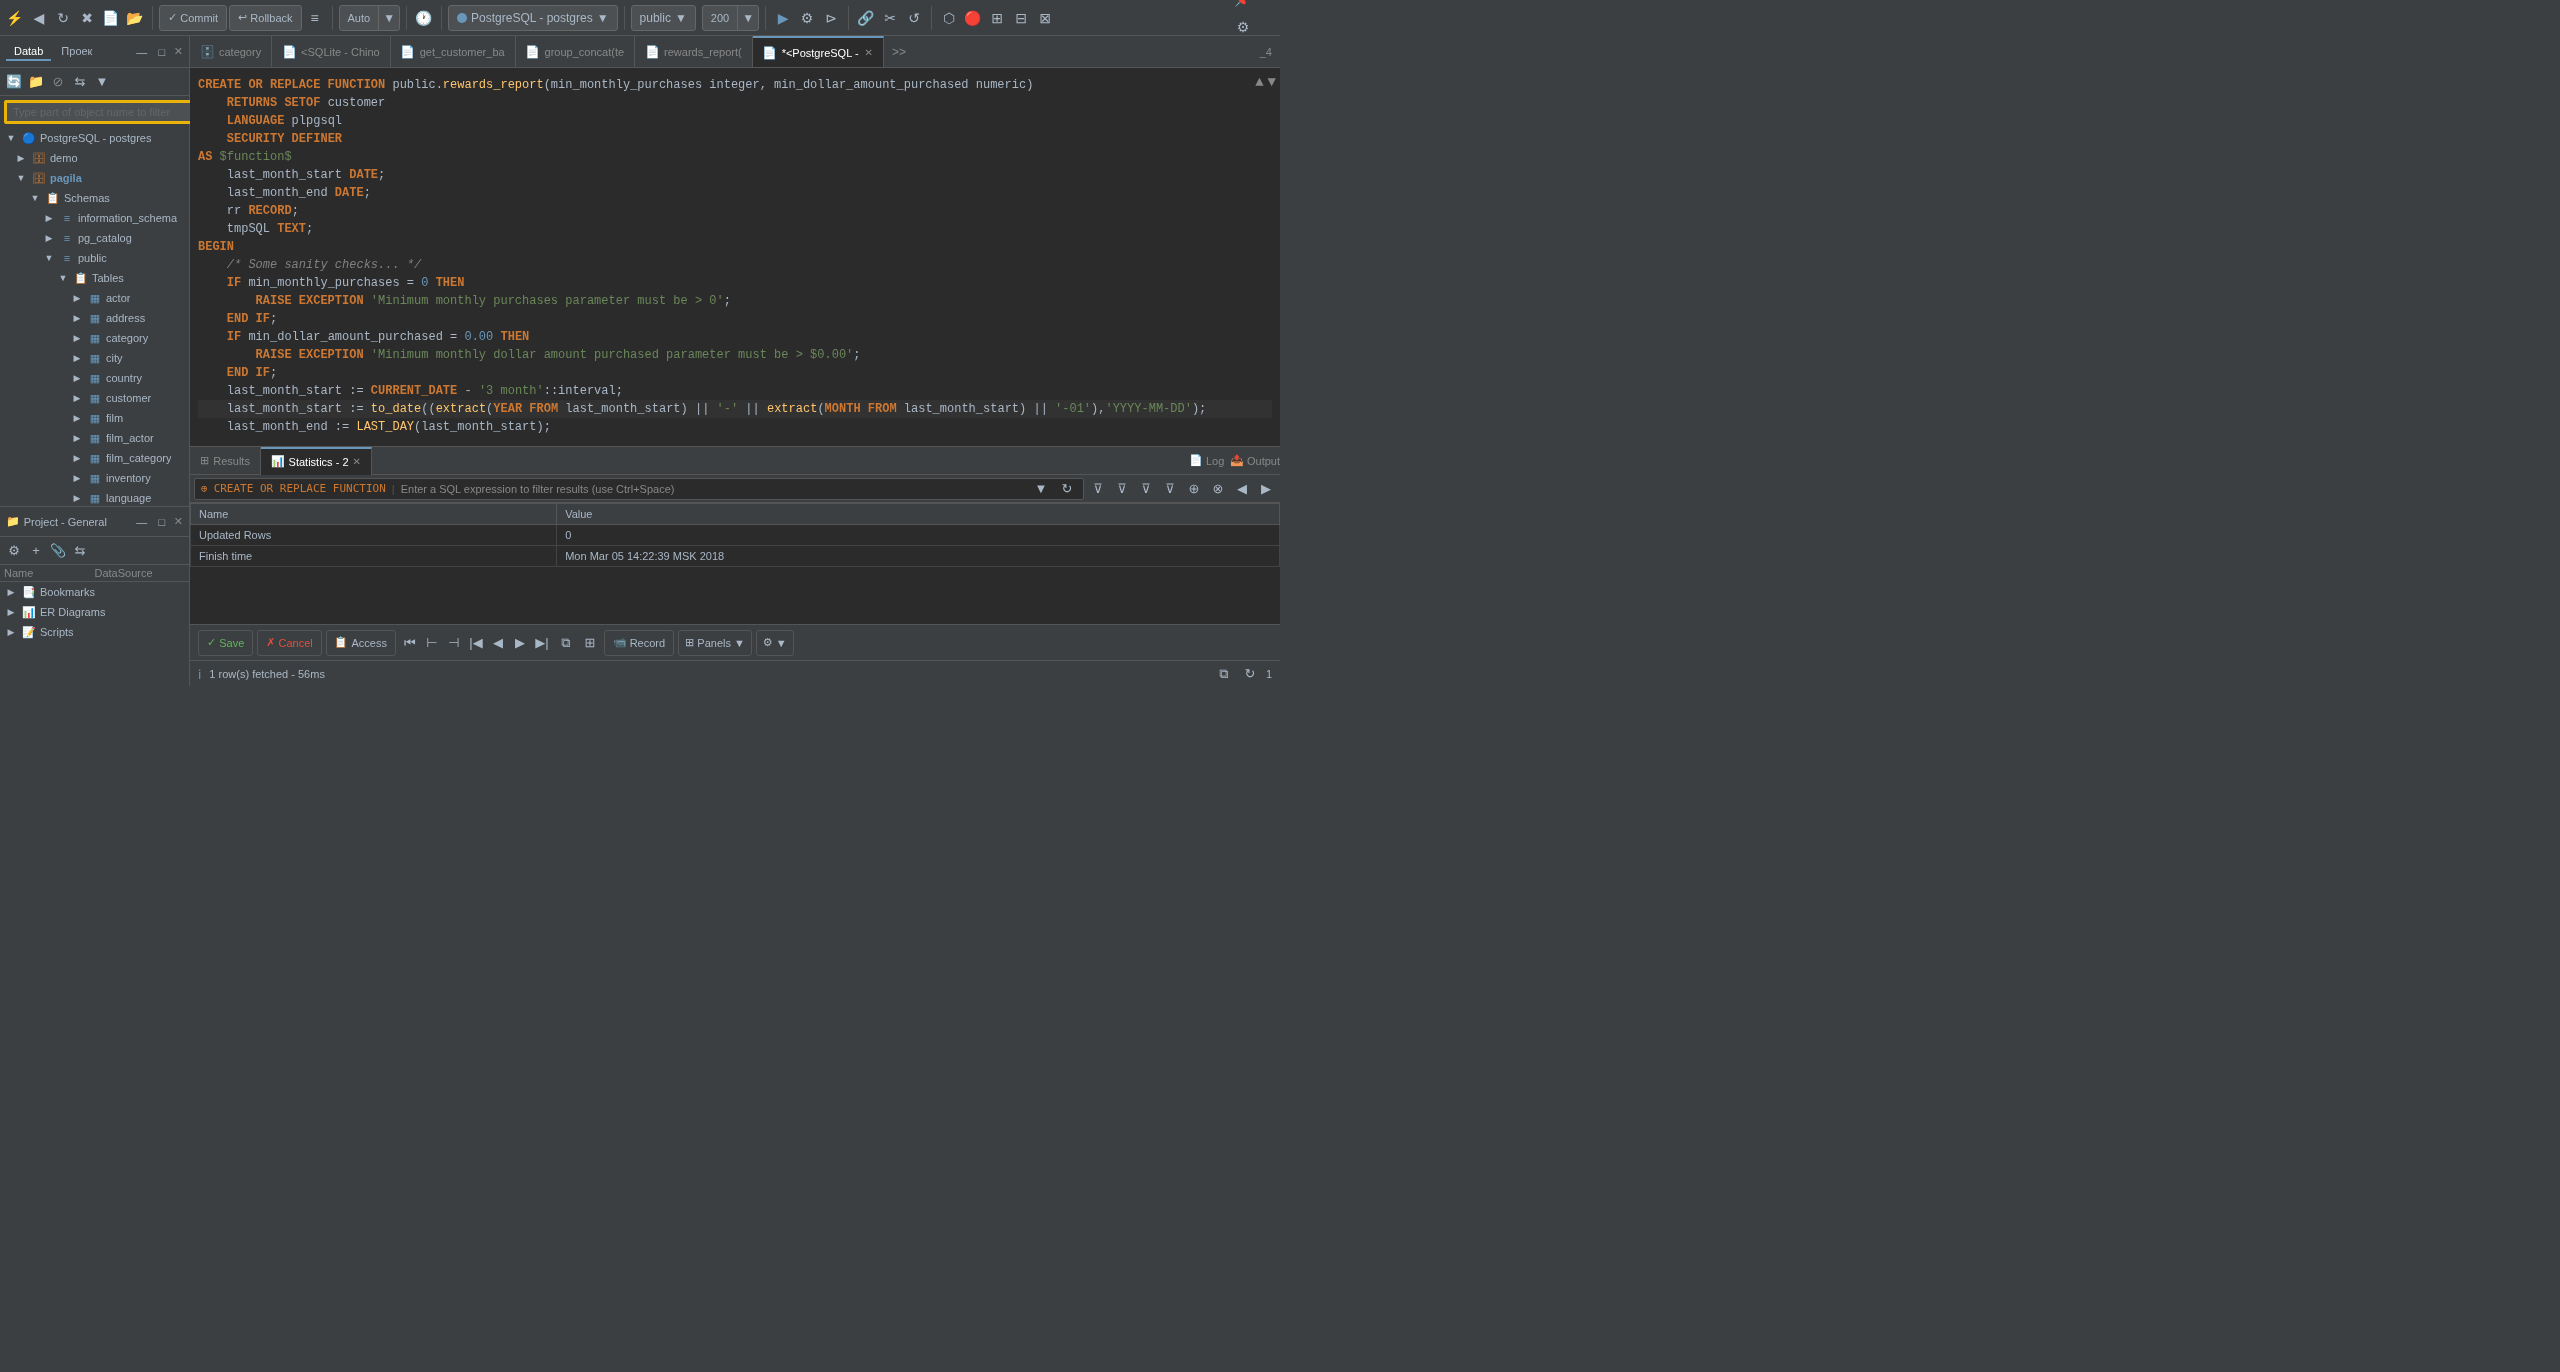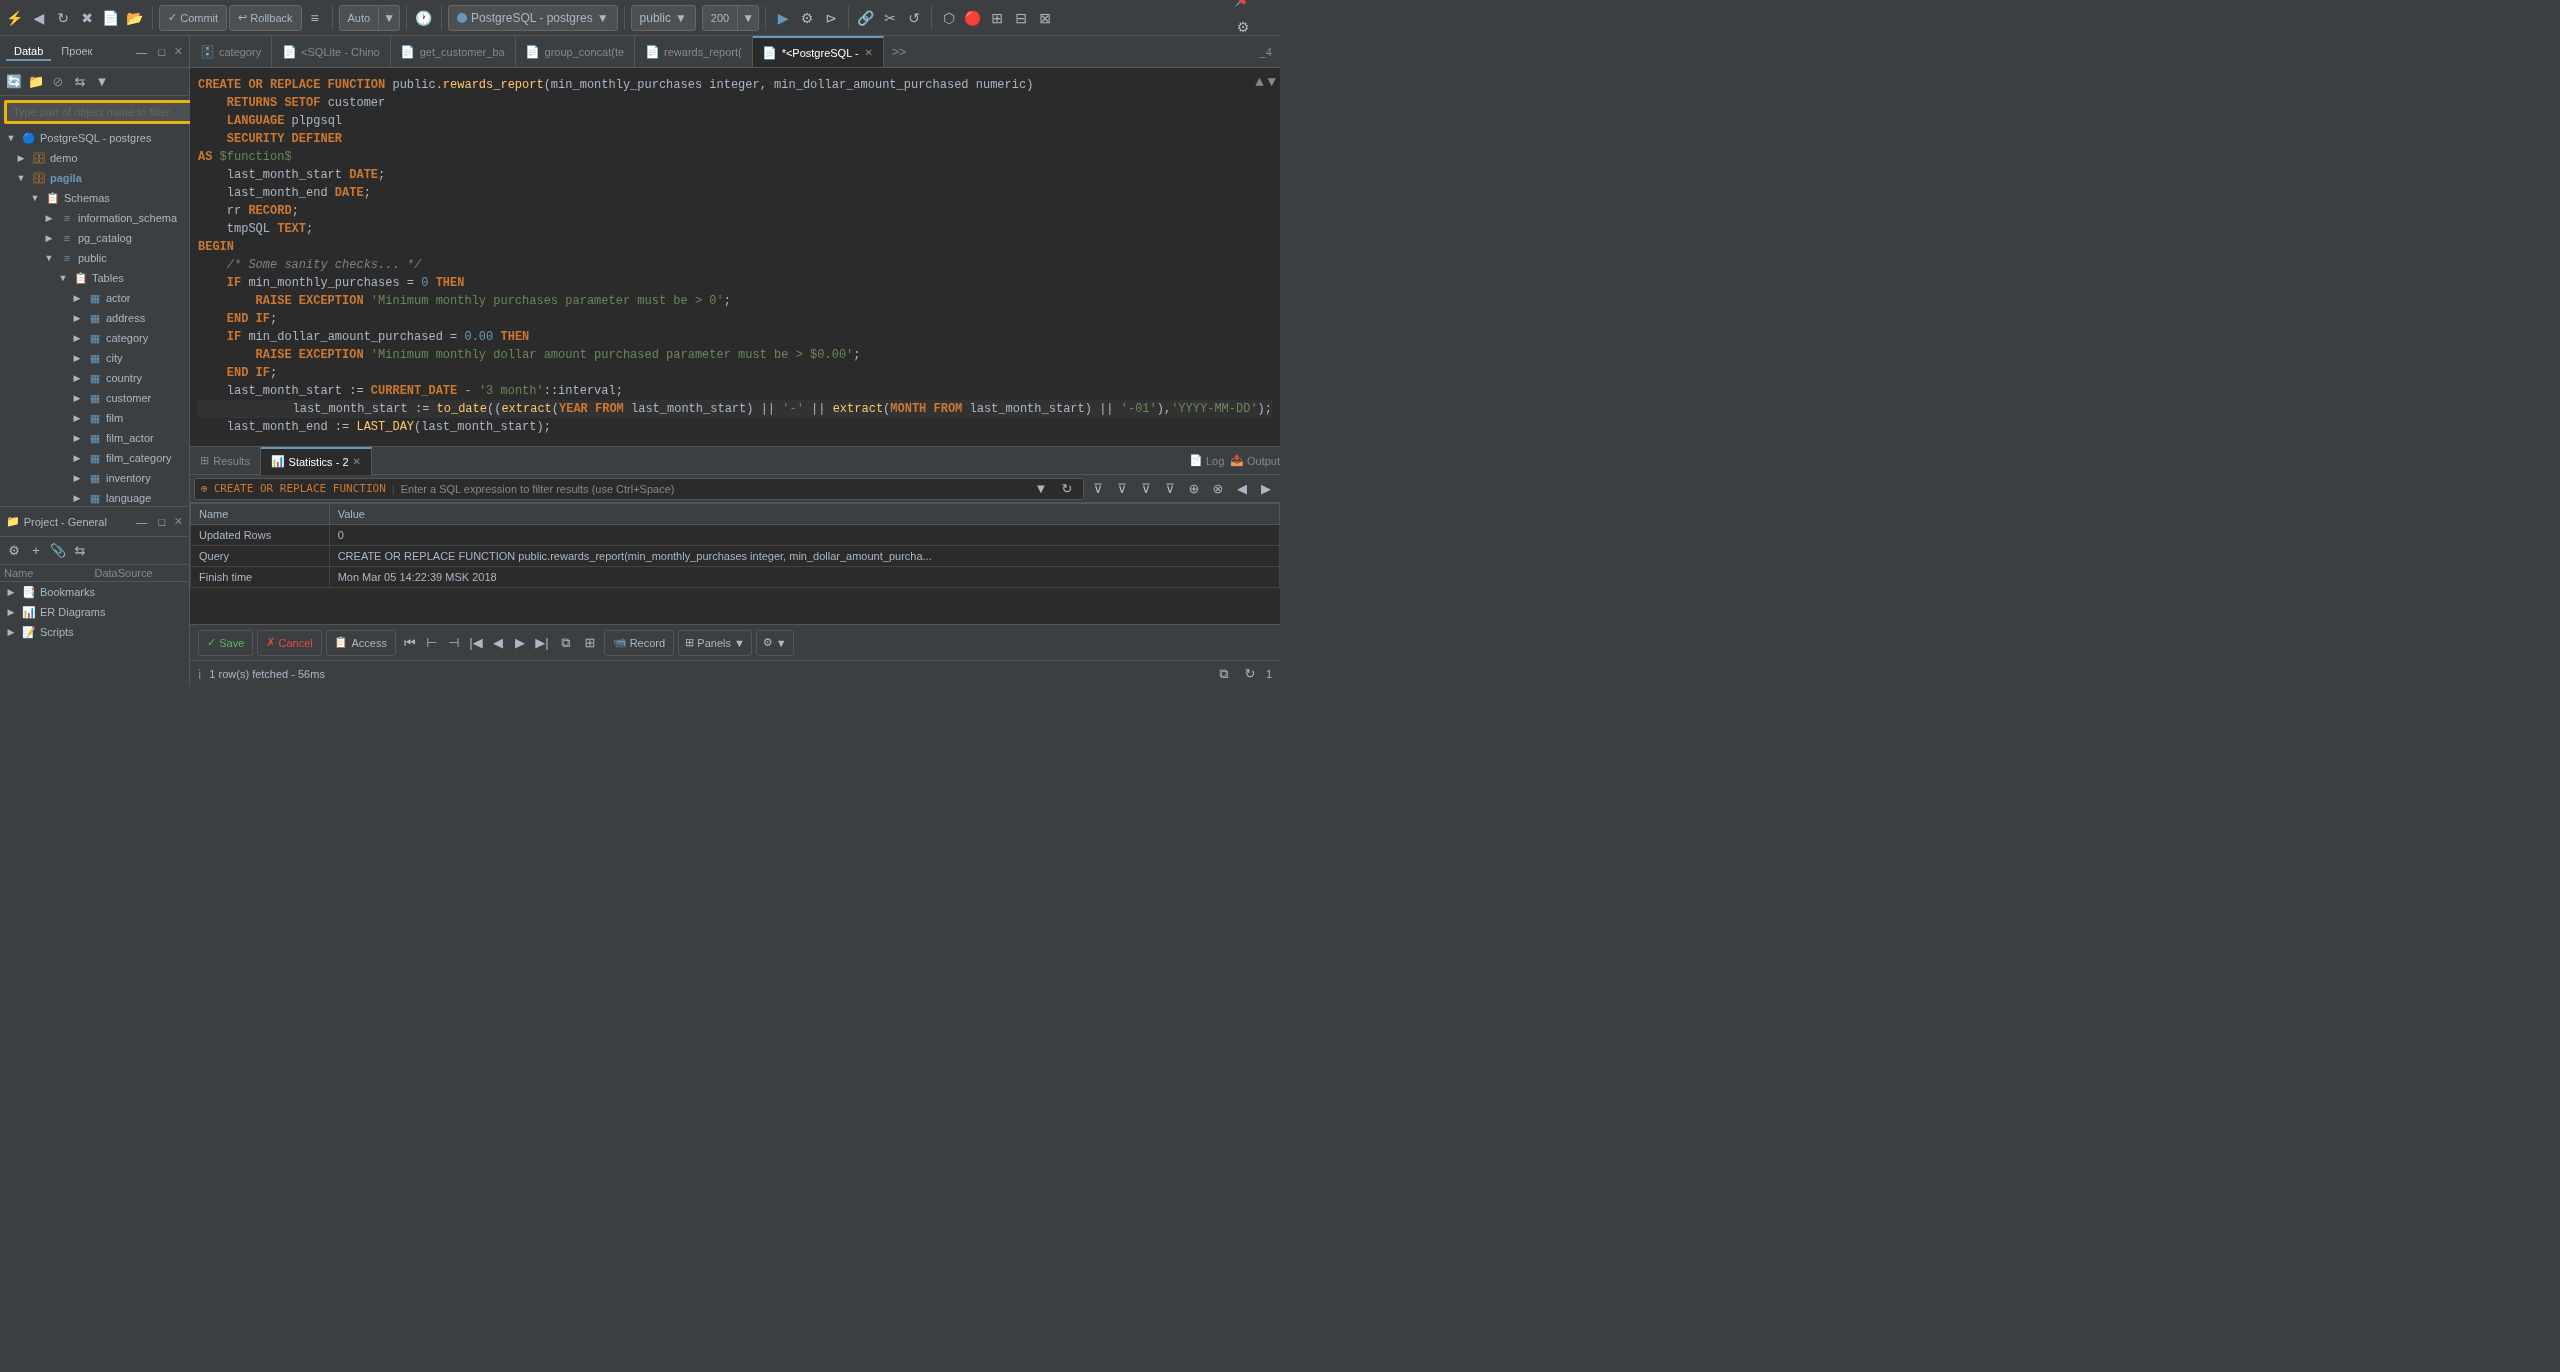--- a/index.html
+++ b/index.html
@@ -71,21 +71,21 @@
     
     .editor { flex: 1; background: #2b2b2b; overflow: auto; padding: 8px; font-family: 'Courier New', monospace; font-size: 12px; line-height: 1.5; }
     .code-line { display: flex; white-space: pre; }
     .kw { color: #cc7832; font-weight: bold; }
     .fn-name { color: #ffc66d; }
     .str { color: #6a8759; }
     .num { color: #6897bb; }
     .comment { color: #808080; font-style: italic; }
     .var { color: #a9b7c6; }
     .op { color: #a9b7c6; }
-    .active-line { background: #323232; display: block; text-align: right; }
+    .active-line { background: #323232; display: block; }
     
     
     .results-panel { height: 240px; display: flex; flex-direction: column; border-top: 1px solid #555; }
     .results-tabs { display: flex; align-items: center; background: #3c3f41; border-bottom: 1px solid #555; height: 28px; }
     .results-tab { display: flex; align-items: center; gap: 4px; padding: 0 10px; height: 28px; cursor: pointer; font-size: 11px; color: #888; border-right: 1px solid #555; }
     .results-tab.active { background: #2b2b2b; color: #fff; border-top: 2px solid #6897bb; }
     .results-tab-close { font-size: 10px; color: #888; }
     .results-toolbar { display: flex; align-items: center; padding: 2px 4px; border-bottom: 1px solid #555; height: 28px; gap: 4px; background: #3c3f41; }
     .results-filter { display: flex; align-items: center; flex: 1; background: #2b2b2b; border: 1px solid #555; border-radius: 2px; height: 22px; padding: 0 6px; gap: 6px; }
     .results-filter-text { color: #888; font-size: 11px; flex: 1; }
@@ -481,24 +481,20 @@
               <th>Name</th>
               <th>Value</th>
             </tr>
           </thead>
           <tbody>
             <tr>
               <td>Updated Rows</td>
               <td>0</td>
             </tr>
             <tr>
-              <td>Query</td>
-              <td>CREATE OR REPLACE FUNCTION public.rewards_report(min_monthly_purchases integer, min_dollar_amount_purcha...</td>
-            </tr>
-            <tr>
               <td>Finish time</td>
               <td>Mon Mar 05 14:22:39 MSK 2018</td>
             </tr>
           </tbody>
         </table>
       </div>
 
       <div class="bottom-toolbar">
         <div class="bottom-toolbar-btn" style="color:#5fb65a">
           <span style="color:#5fb65a">✓</span>

